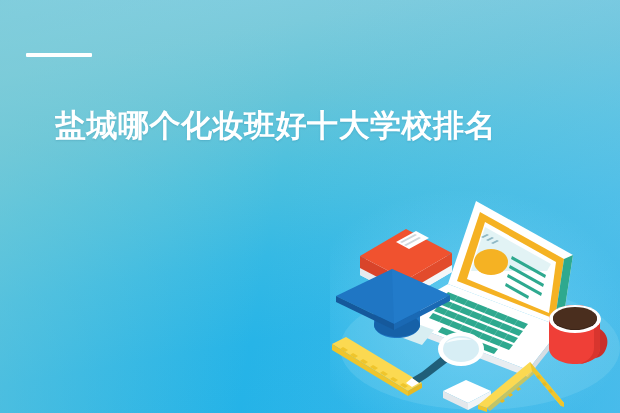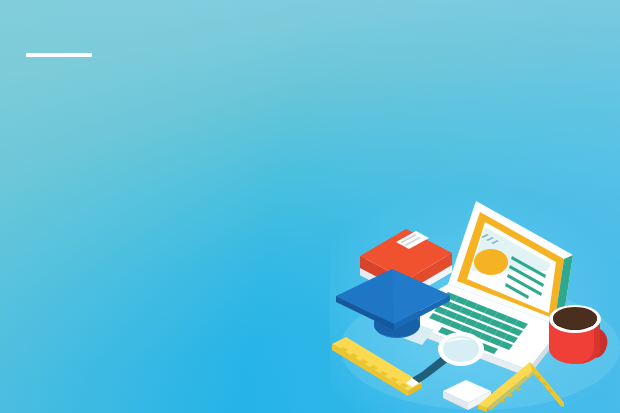--- a/index.html
+++ b/index.html
@@ -91,20 +91,21 @@
 <body>
 
 <div id="banner">
 
   <div class="bg-gradient"></div>
   <div class="bg-tint-right"></div>
   <div class="bg-glow"></div>
 
   <div class="accent-rule"></div>
 
+  <div class="headline">盐城哪个化妆班好十大学校排名</div>
 
   <div class="illustration">
     <svg viewBox="0 0 290 215" xmlns="http://www.w3.org/2000/svg">
 
       <ellipse cx="150" cy="150" rx="140" ry="62" fill="#a8e4f5" opacity="0.18"></ellipse>
 
       <g>
 
         <path d="M30 64 L76 37 L122 61 L122 74 L76 101 L30 77 Z" fill="#ffffff"></path>
         <path d="M30 64 L30 77 L76 101 L76 88 Z" fill="#e5eaee"></path>

